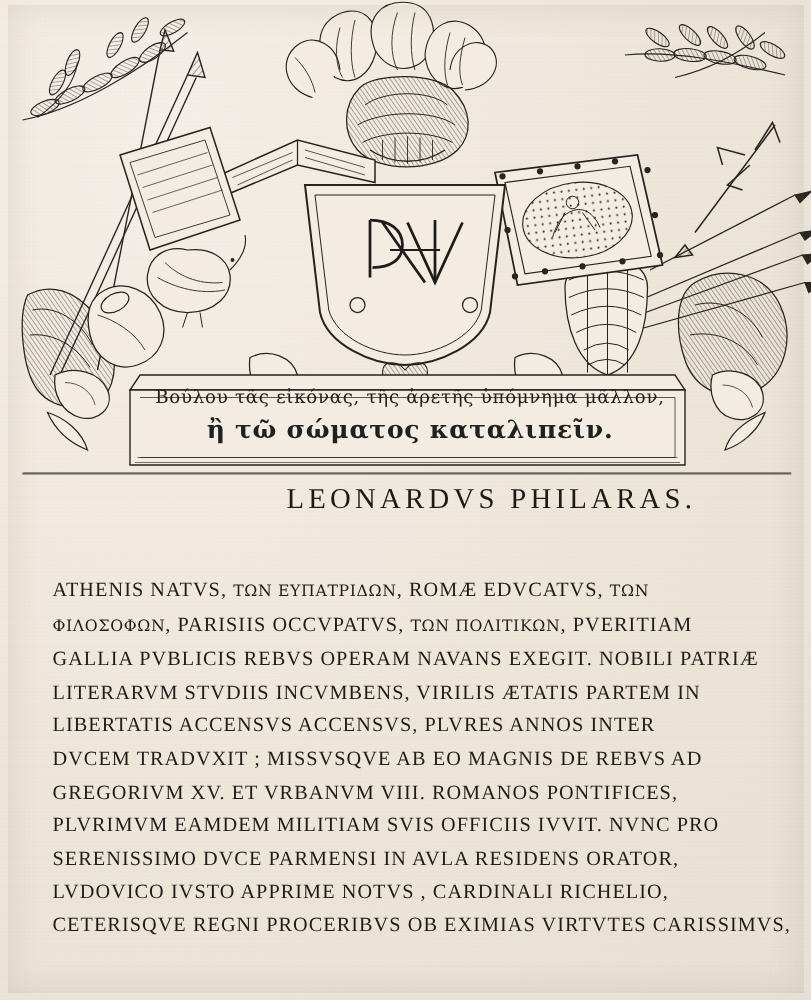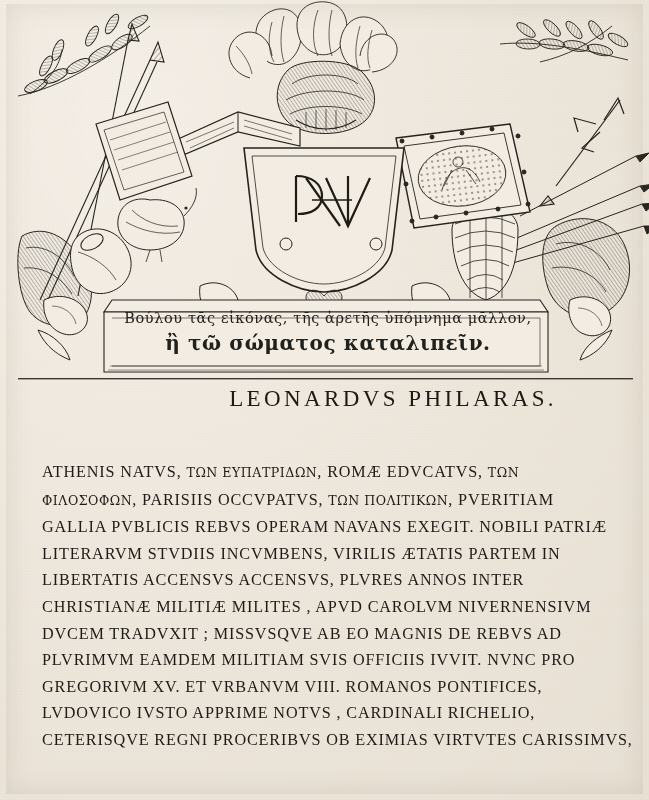--- a/index.html
+++ b/index.html
@@ -386,22 +386,22 @@
   <div class="rule bottom"></div>
 
   <div class="title">LEONARDVS  PHILARAS.</div>
 
   <div class="body-text">
       <span class="ln"><span>ATHENIS NATVS, </span><span class="gk">ΤΩΝ ΕΥΠΑΤΡΙΔΩΝ</span><span>, ROMÆ EDVCATVS, </span><span class="gk">ΤΩΝ</span></span>
       <span class="ln"><span class="gk">ΦΙΛΟΣΟΦΩΝ</span><span>, PARISIIS OCCVPATVS, </span><span class="gk">ΤΩΝ ΠΟΛΙΤΙΚΩΝ</span><span>, PVERITIAM</span></span>
       <span class="ln"><span>GALLIA PVBLICIS REBVS OPERAM NAVANS EXEGIT. NOBILI PATRIÆ</span></span>
       <span class="ln"><span>LITERARVM STVDIIS INCVMBENS, VIRILIS ÆTATIS PARTEM IN</span></span>
       <span class="ln"><span>LIBERTATIS ACCENSVS ACCENSVS, PLVRES ANNOS INTER</span></span>
-      <span class="ln"><span>CHRISTIANÆ MILITIÆ MILITES , APVD CAROLVM NIVERNENSIVM</span></span>
       <span class="ln"><span>DVCEM TRADVXIT ; MISSVSQVE AB EO MAGNIS DE REBVS AD</span></span>
+      <span class="ln"><span>GREGORIVM XV. ET VRBANVM VIII. ROMANOS PONTIFICES,</span></span>
       <span class="ln"><span>PLVRIMVM EAMDEM MILITIAM SVIS OFFICIIS IVVIT. NVNC PRO</span></span>
-      <span class="ln"><span>GREGORIVM XV. ET VRBANVM VIII. ROMANOS PONTIFICES,</span></span>
+      <span class="ln"><span>SERENISSIMO DVCE PARMENSI IN AVLA RESIDENS ORATOR,</span></span>
       <span class="ln"><span>LVDOVICO IVSTO APPRIME NOTVS , CARDINALI RICHELIO,</span></span>
       <span class="ln"><span>CETERISQVE REGNI PROCERIBVS OB EXIMIAS VIRTVTES CARISSIMVS,</span></span>
     </div>
 
   <div class="plate-edge"></div>
 </div>
 
 </body></html>

